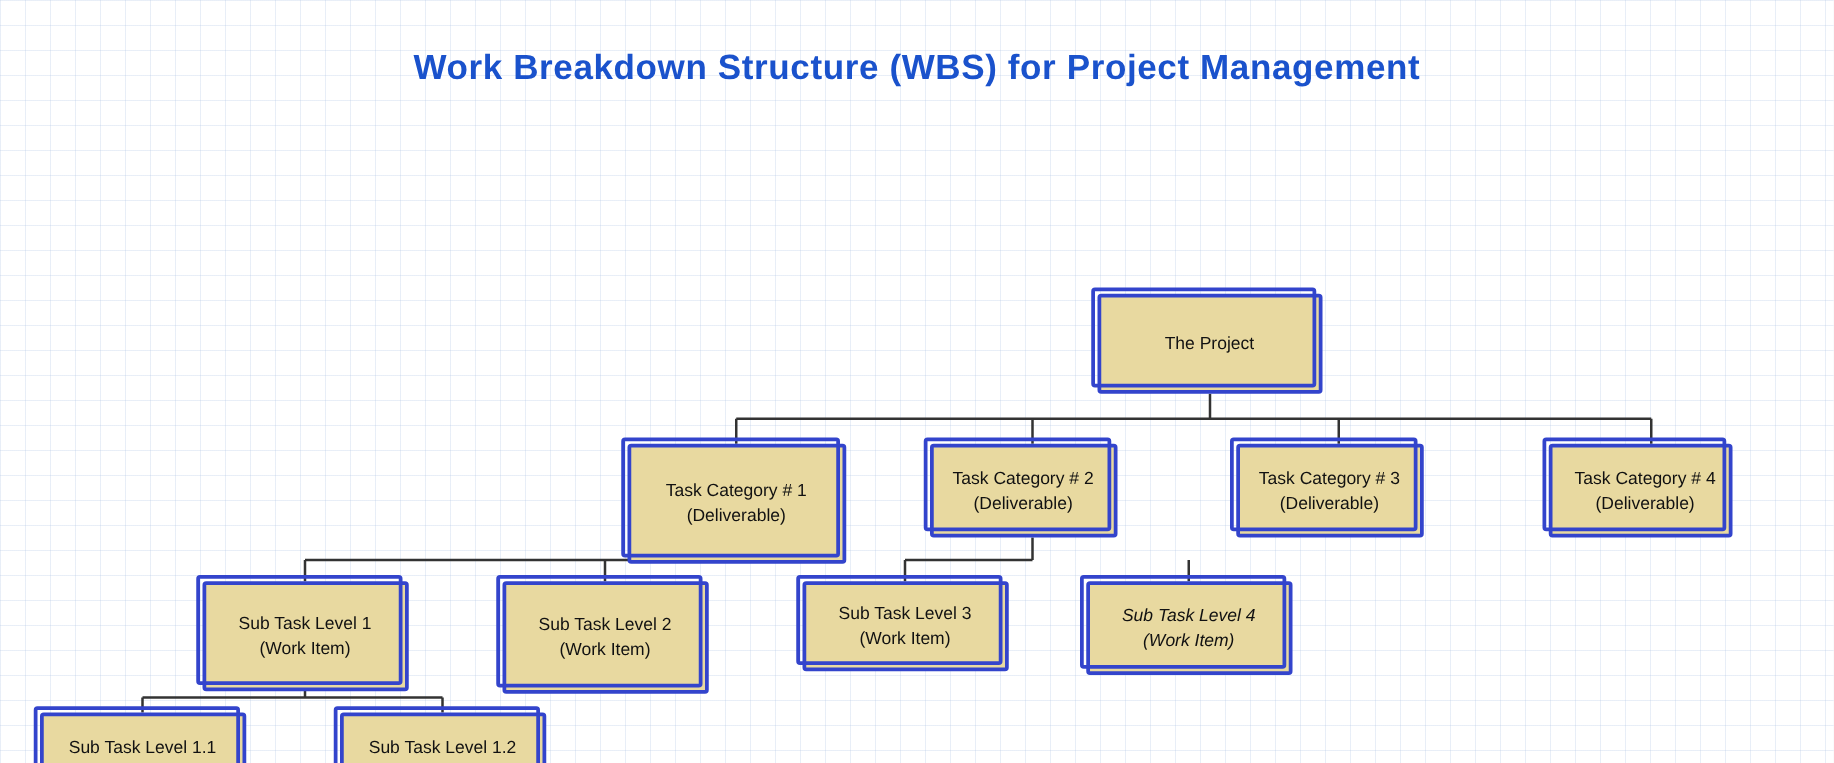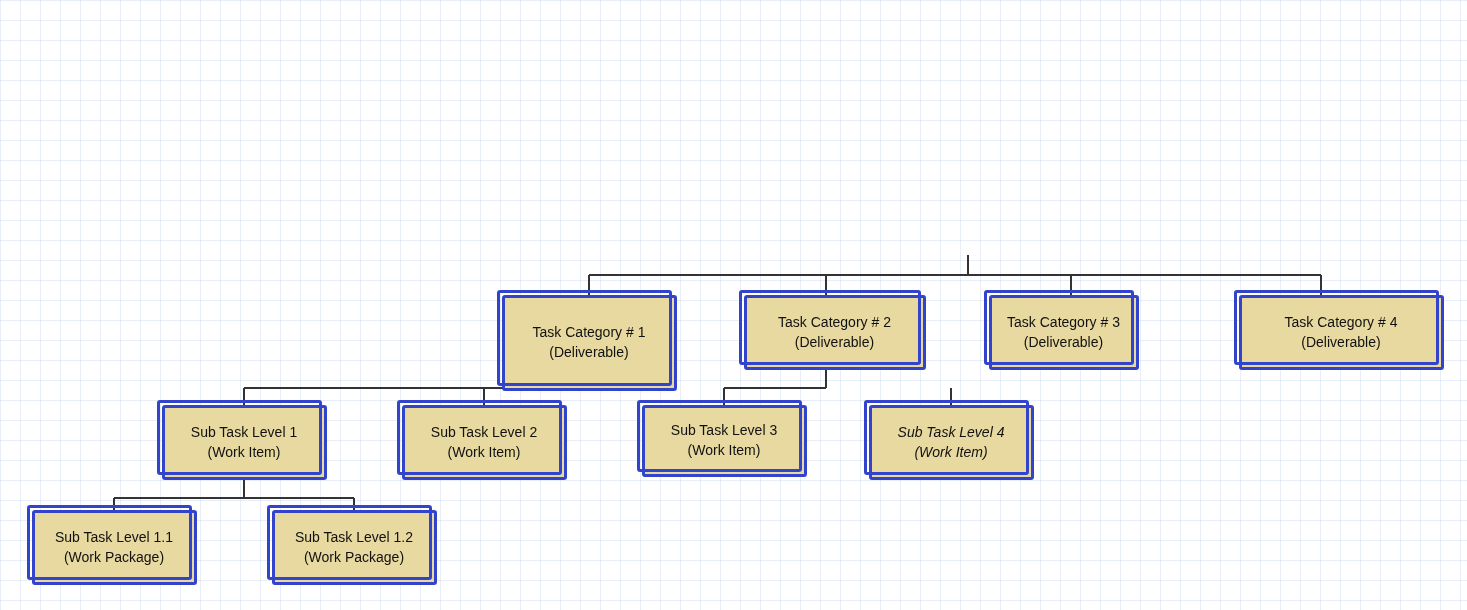--- a/index.html
+++ b/index.html
@@ -74,20 +74,21 @@
     .connector-svg line, .connector-svg path {
       stroke: #333;
       stroke-width: 2;
       fill: none;
     }
   </style>
 </head>
 <body>
 
 <div class="page">
+  <div class="page-title">Work Breakdown Structure (WBS) for Project Management</div>
 
   <div class="wbs-container">
 
     <svg class="connector-svg">
 
       <line x1="954" y1="235" x2="954" y2="255"></line>
       <line x1="575" y1="255" x2="1307" y2="255"></line>
       <line x1="575" y1="255" x2="575" y2="275"></line>
       <line x1="812" y1="255" x2="812" y2="275"></line>
       <line x1="1057" y1="255" x2="1057" y2="275"></line>
@@ -103,38 +104,41 @@
       <line x1="710" y1="368" x2="710" y2="385"></line>
 
       <line x1="937" y1="368" x2="937" y2="385"></line>
 
       <line x1="230" y1="460" x2="230" y2="478"></line>
       <line x1="100" y1="478" x2="340" y2="478"></line>
       <line x1="100" y1="478" x2="100" y2="490"></line>
       <line x1="340" y1="478" x2="340" y2="490"></line>
     </svg>
 
+    <div class="wbs-node" style="left:864px; top:155px; width:180px; height:80px;">
+      <span>The Project</span>
+    </div>
 
     <div class="wbs-node" style="left:488px; top:275px; width:175px; height:96px;">
       <span>Task Category # 1<br>(Deliverable)</span>
     </div>
-    <div class="wbs-node" style="left:730px; top:275px; width:182px; height:75px;">
+    <div class="wbs-node" style="left:730px; top:275px; width:150px; height:75px;">
       <span>Task Category # 2<br>(Deliverable)</span>
     </div>
     <div class="wbs-node" style="left:975px; top:275px; width:150px; height:75px;">
       <span>Task Category # 3<br>(Deliverable)</span>
     </div>
-    <div class="wbs-node" style="left:1225px; top:275px; width:205px; height:75px;">
+    <div class="wbs-node" style="left:1225px; top:275px; width:147px; height:75px;align-items:flex-end;">
       <span>Task Category # 4<br>(Deliverable)</span>
     </div>
 
-    <div class="wbs-node" style="left:148px; top:385px; width:165px; height:75px;">
+    <div class="wbs-node" style="left:148px; top:385px; width:165px; height:88px;">
       <span>Sub Task Level 1<br>(Work Item)</span>
     </div>
-    <div class="wbs-node" style="left:388px; top:385px; width:165px; height:75px;">
+    <div class="wbs-node" style="left:388px; top:385px; width:165px; height:90px;">
       <span>Sub Task Level 2<br>(Work Item)</span>
     </div>
     <div class="wbs-node" style="left:628px; top:385px; width:165px; height:72px;">
       <span>Sub Task Level 3<br>(Work Item)</span>
     </div>
     <div class="wbs-node" style="left:855px; top:385px; width:165px; height:75px;font-style:italic;">
       <span>Sub Task Level 4<br>(Work Item)</span>
     </div>
 
     <div class="wbs-node" style="left:18px; top:490px; width:165px; height:75px;">

